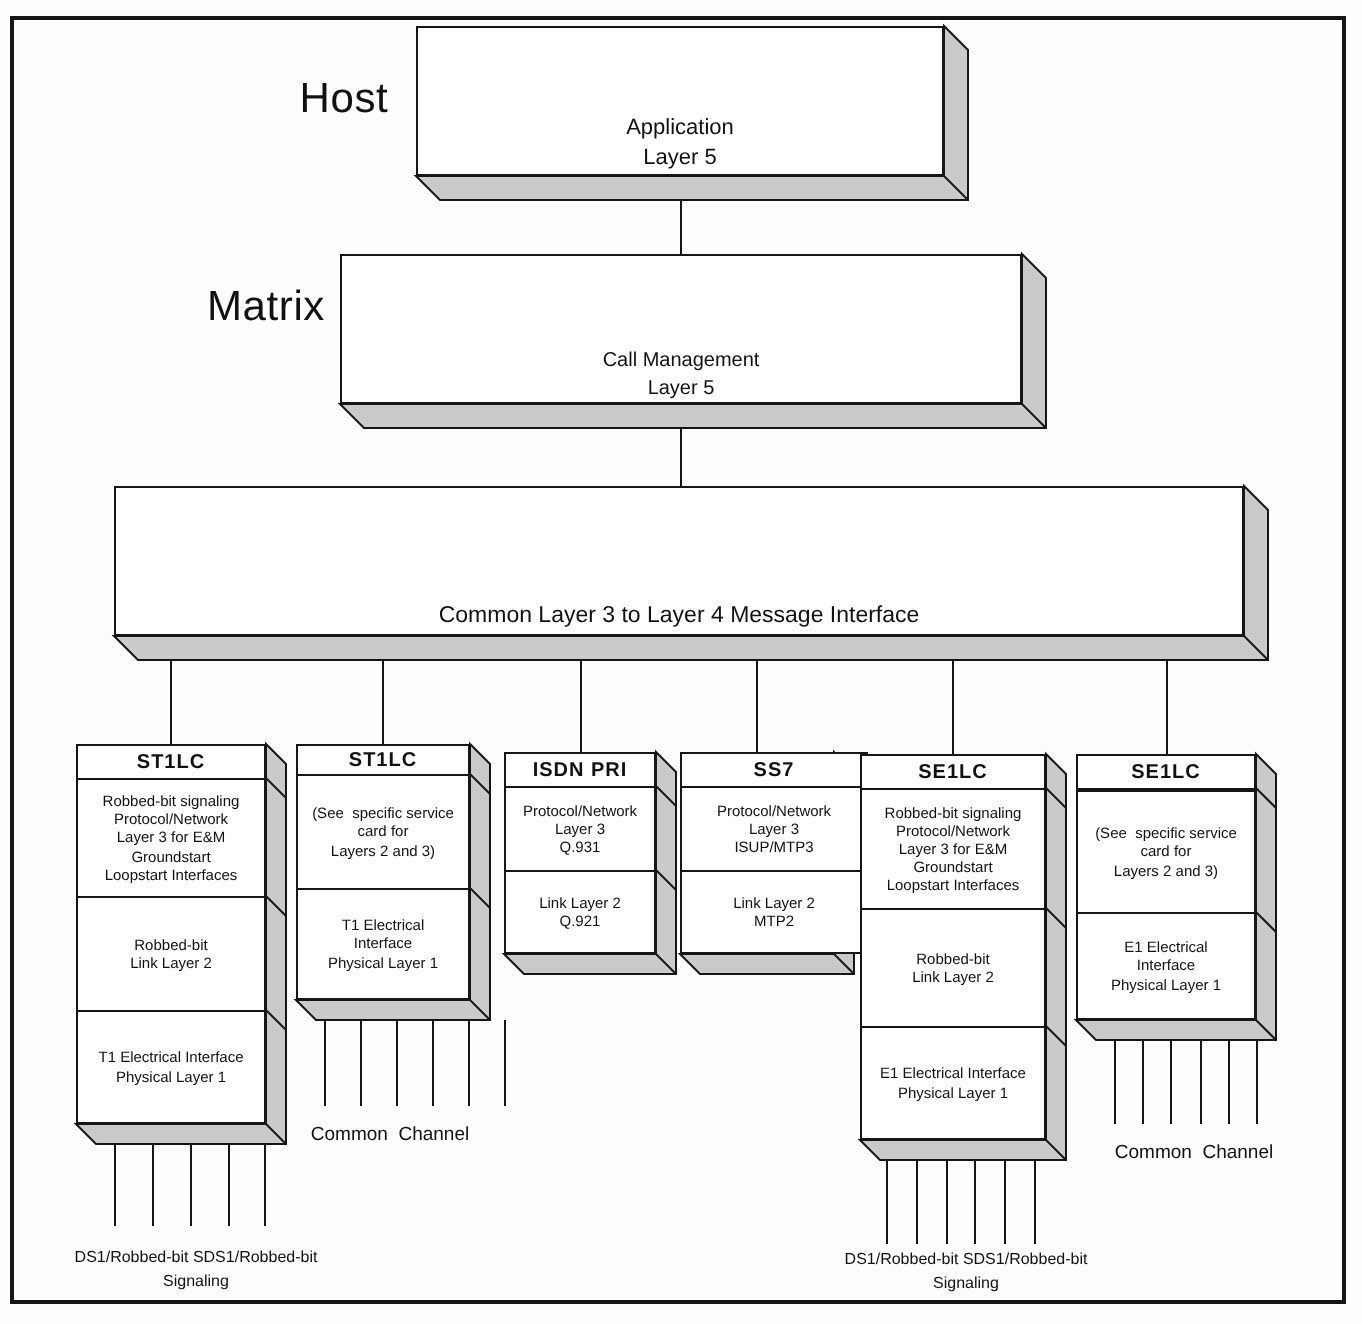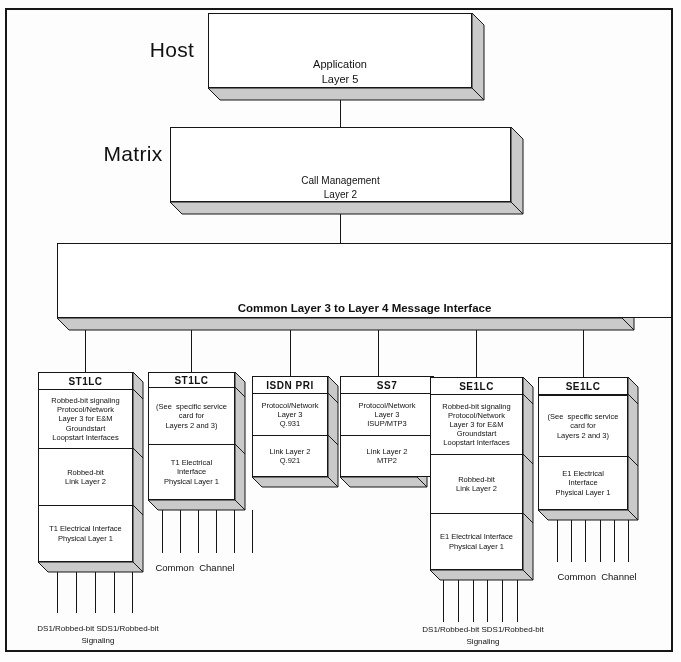--- a/index.html
+++ b/index.html
@@ -66,25 +66,25 @@
     </div>
   </div>
 
   <div class="box3d bigbox" style="left:170px;top:127px;width:341px;height:75px;">
       <svg class="shadow-svg" width="354" height="88">
         <polygon points="0,75 12,87 353,87 353,12 341,0 341,75" fill="#cacaca" stroke="#161616" stroke-width="1"></polygon>
         <line x1="341" y1="75" x2="353" y2="87" stroke="#161616"></line>
       </svg>
     <div class="face">
       <div class="boxtext t-call">Call Management
-Layer 2</div>
-    </div>
-  </div>
-
-  <div class="box3d bigbox" style="left:57px;top:243px;width:615px;height:75px;font-weight:bold;">
+Layer 5</div>
+    </div>
+  </div>
+
+  <div class="box3d bigbox" style="left:57px;top:243px;width:565px;height:75px;">
       <svg class="shadow-svg" width="578" height="88">
         <polygon points="0,75 12,87 577,87 577,12 565,0 565,75" fill="#cacaca" stroke="#161616" stroke-width="1"></polygon>
         <line x1="565" y1="75" x2="577" y2="87" stroke="#161616"></line>
       </svg>
     <div class="face">
       <div class="boxtext t-common">Common Layer 3 to Layer 4 Message Interface</div>
     </div>
   </div>
 
   <div class="vline" style="left:340px;top:100px;height:27px;"></div>

